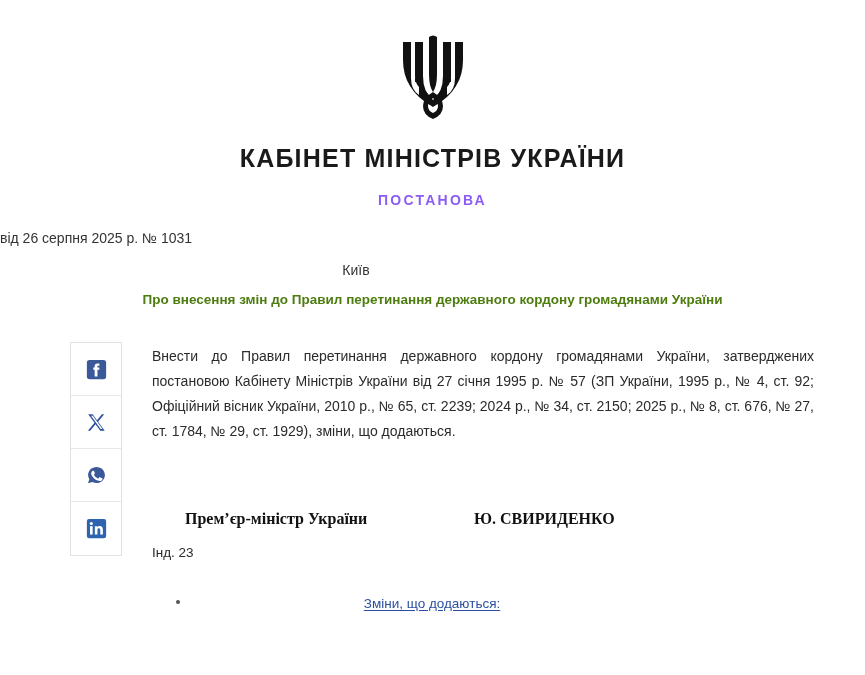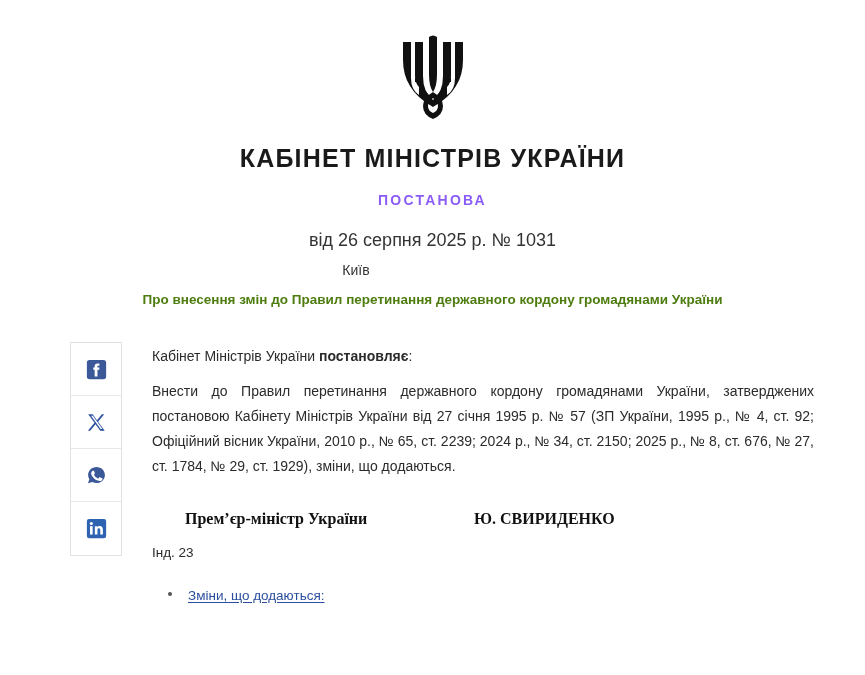--- a/index.html
+++ b/index.html
@@ -52,22 +52,22 @@
     font-size: 14px;
     font-weight: 700;
     letter-spacing: 2.2px;
     color: #8b5cf6;
   }
   .doc-date {
     position: absolute;
     top: 230px;
     left: 0;
     width: 865px;
-    text-align: center;
-    font-size: 18px;
+    text-align: left;
+    font-size: 14px;
     font-weight: 400;
     color: #333333;
   }
   .doc-city {
     position: absolute;
     top: 262px;
     left: 0;
     width: 712px;
     text-align: center;
     font-size: 14px;
@@ -133,22 +133,23 @@
     color: #2b2b2b;
   }
 
   
   .attachments {
     position: absolute;
     left: 152px;
     top: 575px;
     width: 500px;
     list-style: none;
-    margin: 8px;
+    margin: 16px;
     padding: 0;
+    text-align: center;
   }
   .attach-item {
     position: relative;
     padding-left: 28px;
     height: 31px;
     line-height: 24px;
   }
   .attach-bullet {
     position: absolute;
     left: 8px;
@@ -212,21 +213,20 @@
   </svg>
 </div>
 
 <div class="doc-title">КАБІНЕТ МІНІСТРІВ УКРАЇНИ</div>
 <div class="doc-type">ПОСТАНОВА</div>
 <div class="doc-date">від 26 серпня 2025 р. № 1031</div>
 <div class="doc-city">Київ</div>
 <div class="doc-subject">Про внесення змін до Правил перетинання державного кордону громадянами України</div>
 
 <div class="body-col">
-  <p class="para lead"><span>Кабінет Міністрів України </span><b>постановляє</b><span>:</span></p>
   <p class="para">Внести до Правил перетинання державного кордону громадянами України, затверджених постановою Кабінету Міністрів України від 27 січня 1995 р. № 57 (ЗП України, 1995 р., № 4, ст. 92; Офіційний вісник України, 2010 р., № 65, ст. 2239; 2024 р., № 34, ст. 2150; 2025 р., № 8, ст. 676, № 27, ст. 1784, № 29, ст. 1929), зміни, що додаються.</p>
 </div>
 
 <div class="sign-row">
   <span class="sign-role">Прем’єр-міністр України</span>
   <span class="sign-name">Ю. СВИРИДЕНКО</span>
 </div>
 <div class="index-line">Інд. 23</div>
 
 <ul class="attachments">

